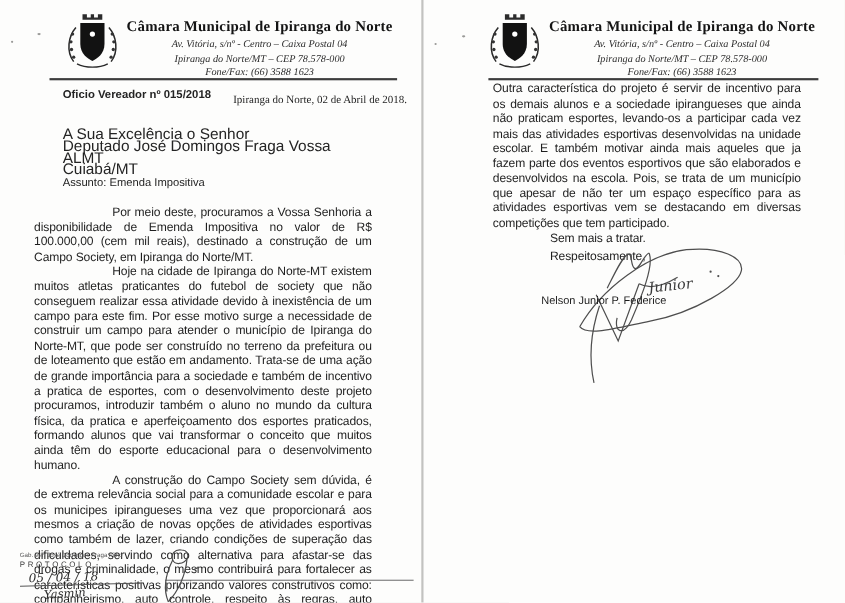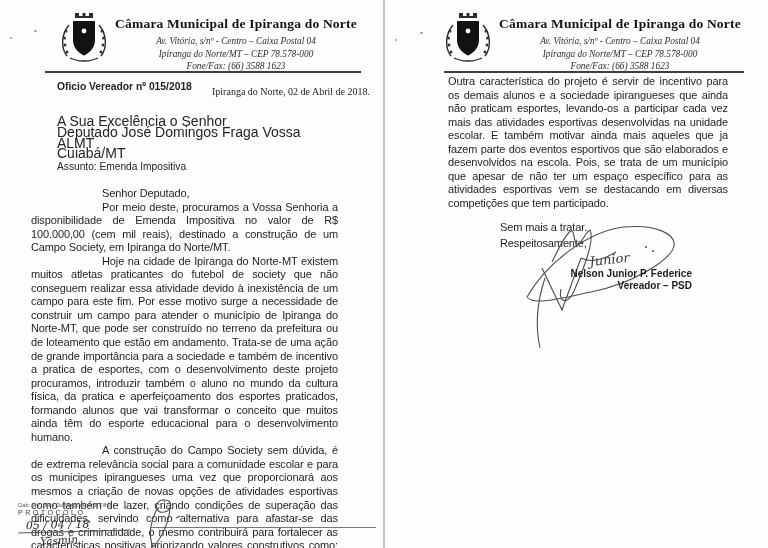--- a/index.html
+++ b/index.html
@@ -26,40 +26,40 @@
   .doc-number{position:absolute;left:57px;top:81px;font-size:10.3px;font-weight:bold;}
   .date-line{position:absolute;left:212px;top:86px;font-size:10px;font-family:Liberation Serif, serif;}
   .recipient{position:absolute;left:57px;top:116px;font-size:14px;line-height:10.8px;}
   .subject{position:absolute;left:57px;top:161px;font-size:10.2px;font-weight:normal;}
   .body-block{position:absolute;text-align:justify;font-size:11px;line-height:13.55px;
               letter-spacing:-.12px;color:#1f1f1f;}
   .body-block p{margin:0;text-indent:71px;}
   .page-left .body-block{left:31px;top:187px;width:307px;}
   .page-right .body-block{left:64px;top:75px;width:280px;}
   .page-right .body-block p.no-indent{text-indent:0;}
-  .page-right .body-block p.closing-gap{margin-top:11px;}
+  .page-right .body-block p.closing-gap{margin-top:1px;}
   .page-right .body-block p.mid-indent{text-indent:52px;}
 
   
   .stamp{position:absolute;left:18px;top:502px;width:118px;color:#4a4a4a;}
   .stamp-office{font-size:5.6px;white-space:nowrap;color:#555;}
   .stamp-protocol{font-size:7.2px;font-weight:normal;letter-spacing:2.4px;text-align:left;color:#3e3e3e;}
   .stamp-date{font-family:"DejaVu Serif",serif;font-style:italic;font-size:11px;color:#2c2c2c;
               border-bottom:1.2px solid #555;width:104px;margin-top:1px;padding-left:8px;
               transform:rotate(-1.5deg);}
   .stamp-sign{font-family:"DejaVu Serif",serif;font-style:italic;font-size:10.5px;color:#2c2c2c;
               margin-left:22px;transform:rotate(-4deg);}
 
   .sig-line-left{position:absolute;left:150px;top:527px;width:226px;height:1px;background:#777;}
   .doodle{position:absolute;left:138px;top:492px;width:60px;height:56px;}
 
   
   .sig-area{position:absolute;left:0;top:0;width:384px;height:548px;pointer-events:none;}
-  .signer{position:absolute;left:108px;top:268px;width:200px;text-align:right;
-          font-size:10px;font-weight:bold;color:#1c1c1c;line-height:11.5px;}
+  .signer{position:absolute;left:108px;top:268px;width:200px;text-align:left;
+          font-size:10px;font-weight:normal;color:#1c1c1c;line-height:11.5px;}
   .sig-script{font-family:"DejaVu Serif",serif;font-style:italic;font-size:13px;fill:#3a3a3a;}
 </style>
 </head>
 <body>
 
 <div class="scan">
 
   <div class="page page-left">
     <span class="speck" style="left:10px;top:37px;width:2px;height:2px;"></span>
     <span class="speck" style="left:34px;top:30px;width:3px;height:2px;"></span>
@@ -96,21 +96,20 @@
     <div class="recipient">
       <div>A Sua Excelência o Senhor</div>
       <div>Deputado José Domingos Fraga Vossa</div>
       <div>ALMT</div>
       <div>Cuiabá/MT</div>
     </div>
 
     <div class="subject">Assunto: Emenda Impositiva</div>
 
     <div class="body-block">
-      <p>Senhor Deputado,</p>
       <p>Por meio deste, procuramos a Vossa Senhoria a disponibilidade de Emenda Impositiva no valor de R$ 100.000,00 (cem mil reais), destinado a construção de um Campo Society, em Ipiranga do Norte/MT.</p>
       <p>Hoje na cidade de Ipiranga do Norte-MT existem muitos atletas praticantes do futebol de society que não conseguem realizar essa atividade devido à inexistência de um campo para este fim. Por esse motivo surge a necessidade de construir um campo para atender o município de Ipiranga do Norte-MT, que pode ser construído no terreno da prefeitura ou de loteamento que estão em andamento. Trata-se de uma ação de grande importância para a sociedade e também de incentivo a pratica de esportes, com o desenvolvimento deste projeto procuramos, introduzir também o aluno no mundo da cultura física, da pratica e aperfeiçoamento dos esportes praticados, formando alunos que vai transformar o conceito que muitos ainda têm do esporte educacional para o desenvolvimento humano.</p>
       <p>A construção do Campo Society  sem dúvida, é de extrema relevância social para a comunidade escolar e para os municipes ipirangueses uma vez que proporcionará aos mesmos a criação de novas opções de atividades esportivas como também de lazer, criando condições de superação das dificuldades, servindo como alternativa para afastar-se das drogas e criminalidade, o mesmo contribuirá para fortalecer as características positivas priorizando valores construtivos como: companheirismo, auto controle, respeito às regras, auto superação, e controle dos impulsos negativos e agressividade.</p>
     </div>
 
     <div class="sig-line-left"></div>
     <svg class="doodle" viewBox="0 0 60 56">
       <g stroke="#4c4c4c" stroke-width="1.1" fill="none">
         <path d="M27,8 c-6,-1 -10,4 -8,9 c2,5 10,4 13,-1 c2,-4 0,-8 -5,-8 z"></path>
         <path d="M19,17 c-6,12 -9,26 -4,38"></path>
@@ -172,18 +171,17 @@
         <path d="M197,258 C 208,264 222,258 232,252"></path>
         <path d="M161,278 C 151,308 152,330 156,348"></path>
       </g>
       <circle cx="262" cy="247" r="1" fill="#4e4e4e"></circle>
       <circle cx="269" cy="251" r="1" fill="#4e4e4e"></circle>
       <text x="206" y="266" class="sig-script" transform="rotate(-6 206 266)">Junior</text>
     </svg>
 
     <div class="signer">
       <div>Nelson Junior P. Federice</div>
-      <div>Vereador – PSD</div>
     </div>
   </div>
 
   <div class="divider"></div>
 </div>
 
 </body></html>

